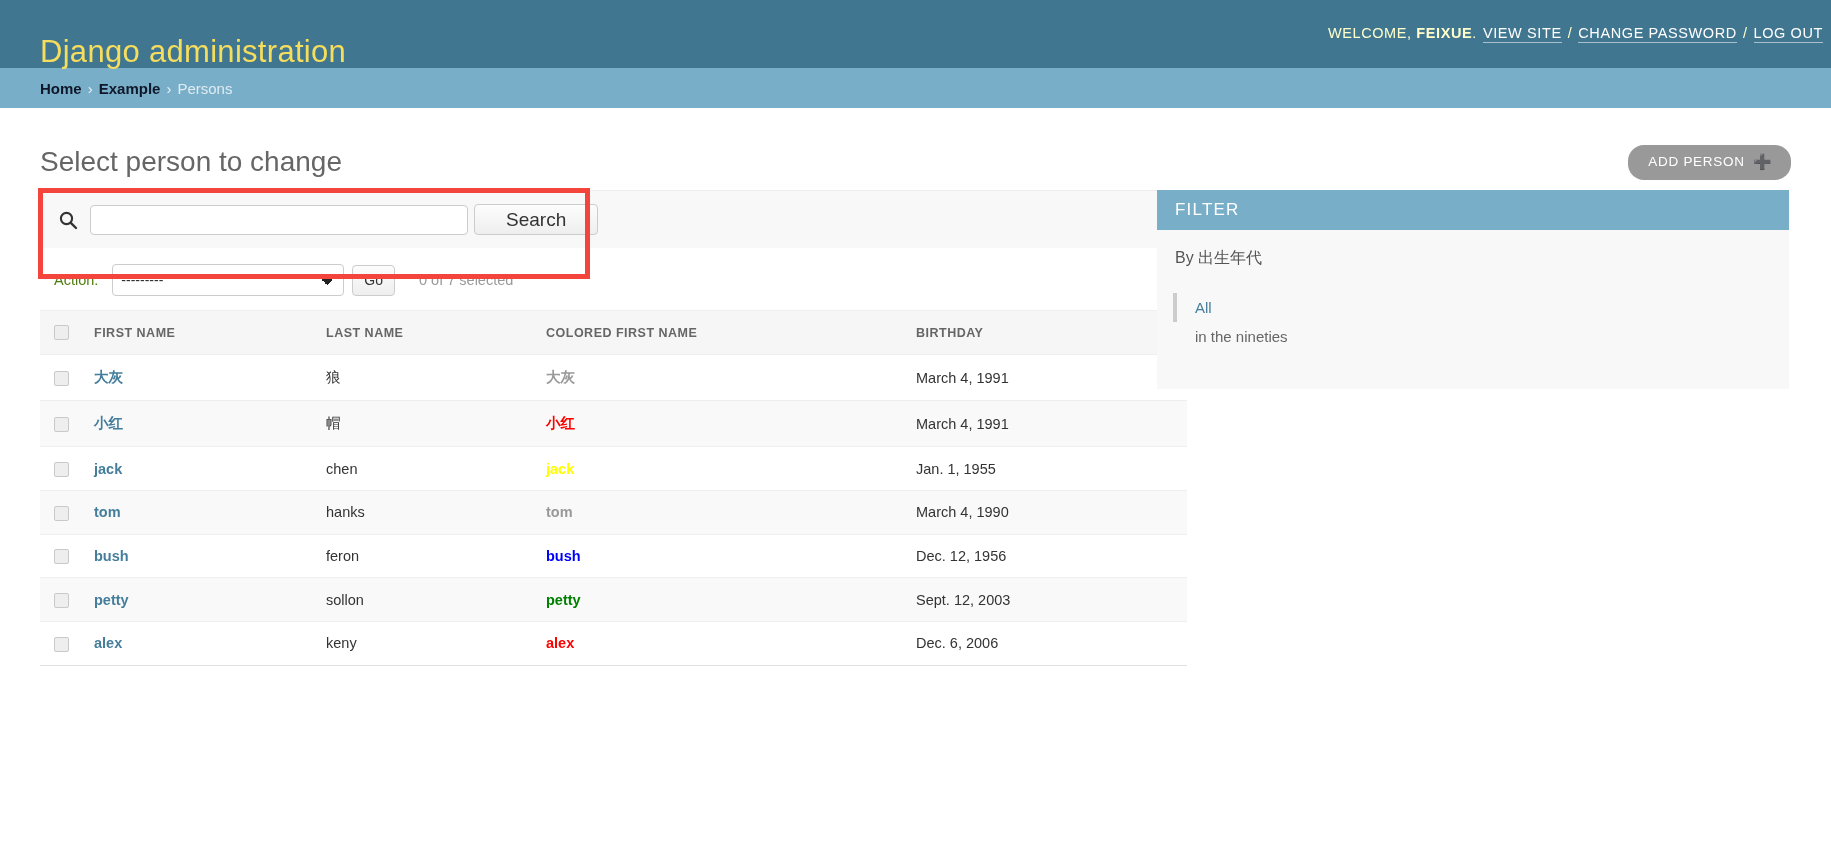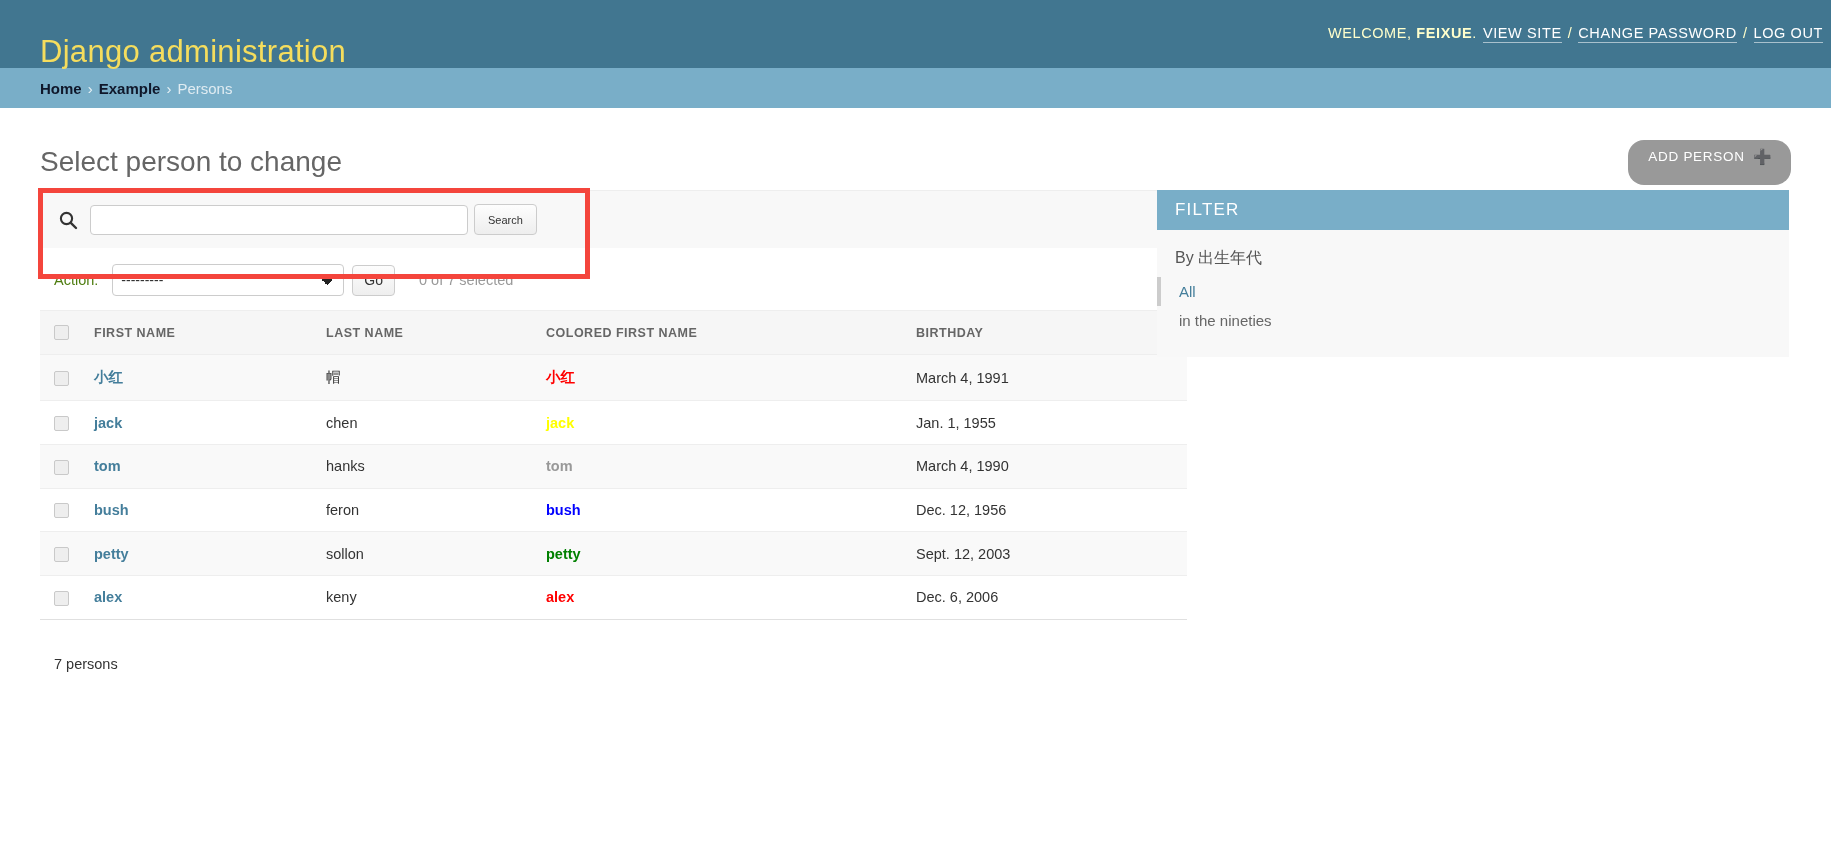--- a/index.html
+++ b/index.html
@@ -91,21 +91,21 @@
     color: #666;
   }
   #object-tools { }
   .addlink-button {
     display: inline-flex;
     align-items: center;
     gap: 9px;
     background: #999;
     color: #fff;
     border-radius: 16px;
-    padding: 9px 18px 21px 20px;
+    padding: 9px 18px 11px 20px;
     font-size: 13.5px;
     letter-spacing: 0.7px;
     text-transform: uppercase;
     text-decoration: none;
     font-weight: 400;
     cursor: pointer;
   }
   .addlink-button .plus-icon {
     font-weight: bold;
     font-size: 15px;
@@ -152,25 +152,25 @@
     padding: 4px 8px;
     font-size: 14px;
     font-family: "Liberation Sans", sans-serif;
     color: #333;
     background: #fff;
     outline: none;
   }
   #search-submit {
     margin-left: 6px;
     height: 31px;
-    padding: 0 13px;
+    padding: 0 31px;
     background: linear-gradient(to bottom, #fdfdfd 0%, #eeeeee 100%);
     border: 1px solid #ccc;
     border-radius: 4px;
-    font-size: 11px;
+    font-size: 19px;
     font-family: "Liberation Sans", sans-serif;
     color: #333;
     cursor: pointer;
   }
 
   
   #annotation-box {
     position: absolute;
     left: -2px;
     top: -2px;
@@ -307,21 +307,21 @@
   }
   #changelist-filter h3 {
     margin: 0;
     font-size: 16px;
     font-weight: 400;
     color: #555;
     padding: 18px 18px 8px 18px;
   }
   #changelist-filter ul {
     list-style: none;
-    margin: 0;
+    margin: 16px;
     padding: 0 0 22px 0;
   }
   #changelist-filter li {
     padding: 6px 18px 6px 18px;
     font-size: 15px;
     color: #666;
     border-left: 4px solid transparent;
   }
   #changelist-filter li.selected {
     border-left: 4px solid #ccc;
@@ -397,20 +397,27 @@
               <th class="col-check">
                 <span class="adm-checkbox"></span>
               </th>
               <th class="col-first">FIRST NAME</th>
               <th class="col-last">LAST NAME</th>
               <th class="col-colored">COLORED FIRST NAME</th>
               <th class="col-birthday">BIRTHDAY</th>
             </tr>
           </thead>
           <tbody id="results-body">
+              <tr class="row1">
+                <td class="col-check"><span class="adm-checkbox"></span></td>
+                <td class="col-first"><a class="obj-link" href="#">大灰</a></td>
+                <td class="col-last">狼</td>
+                <td class="col-colored"><span style="color: rgb(153, 153, 153); font-weight: bold;">大灰</span></td>
+                <td class="col-birthday">March 4, 1991</td>
+              </tr>
               <tr class="row2">
                 <td class="col-check"><span class="adm-checkbox"></span></td>
                 <td class="col-first"><a class="obj-link" href="#">小红</a></td>
                 <td class="col-last">帽</td>
                 <td class="col-colored"><span style="color: rgb(255, 0, 0); font-weight: bold;">小红</span></td>
                 <td class="col-birthday">March 4, 1991</td>
               </tr>
               <tr class="row1">
                 <td class="col-check"><span class="adm-checkbox"></span></td>
                 <td class="col-first"><a class="obj-link" href="#">jack</a></td>
@@ -442,21 +449,20 @@
               <tr class="row1">
                 <td class="col-check"><span class="adm-checkbox"></span></td>
                 <td class="col-first"><a class="obj-link" href="#">alex</a></td>
                 <td class="col-last">keny</td>
                 <td class="col-colored"><span style="color: rgb(255, 0, 0); font-weight: bold;">alex</span></td>
                 <td class="col-birthday">Dec. 6, 2006</td>
               </tr>
             </tbody>
         </table>
 
-        <p id="result-count">7 persons</p>
       </div>
 
       <div id="changelist-filter">
         <h2>FILTER</h2>
         <h3>By 出生年代</h3>
         <ul id="filter-list">
             <li class="selected"><a href="#">All</a></li>
             <li class="not-selected"><a href="#">in the nineties</a></li>
           </ul>
       </div>

